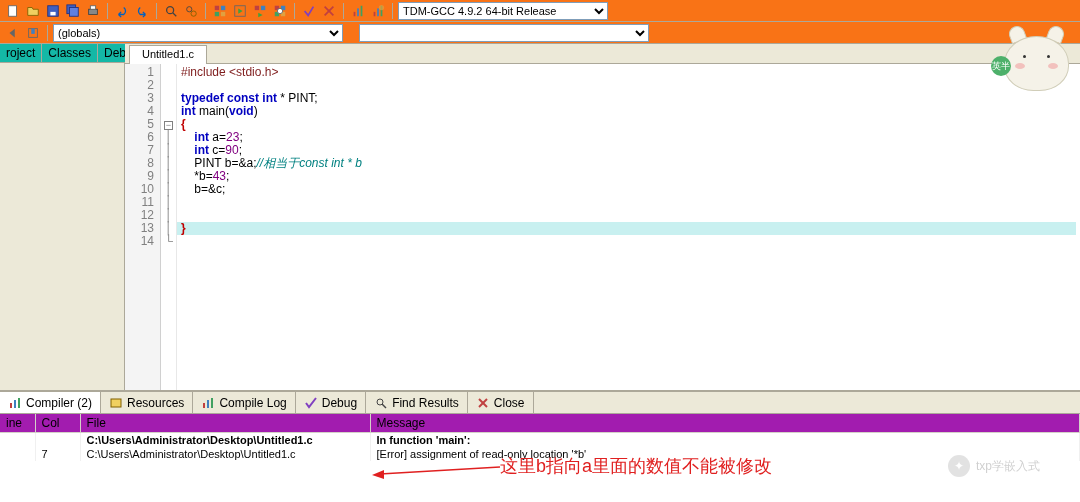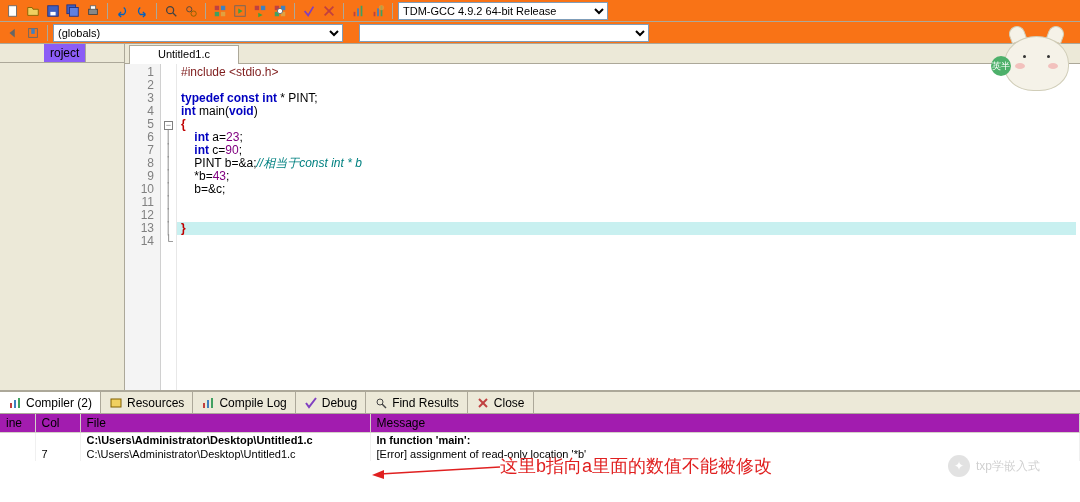--- a/index.html
+++ b/index.html
@@ -9,25 +9,25 @@
 .tbico { width: 18px; height: 18px; display: inline-flex; align-items: center; justify-content: center; cursor: pointer; }
 .tbico svg { width: 14px; height: 14px; }
 .tbsep { width: 1px; height: 16px; background: #aca899; margin: 0 3px; }
 .compiler-select { height: 18px; font-size: 11px; border: 1px solid #7f9db9; background: #fff; min-width: 210px; }
 .globals-select { height: 18px; font-size: 11px; border: 1px solid #7f9db9; background: #fff; min-width: 290px; }
 .empty-select { height: 18px; font-size: 11px; border: 1px solid #7f9db9; background: #fff; min-width: 290px; }
 
 .main-area { display: flex; flex: 1; min-height: 0; }
 .left-panel { width: 125px; background: #ece9d8; border-right: 1px solid #aca899; }
 .left-tabs { display: flex; background: #ece9d8; border-bottom: 1px solid #aca899; font-size: 11px; }
-.left-tab { padding: 2px 6px; border-right: 1px solid #aca899; background: #8b5cf6; cursor: pointer; margin-left: 44px; }
+.left-tab { padding: 2px 6px; border-right: 1px solid #aca899; background: #14b8a6; cursor: pointer; }
 
 .editor-wrap { flex: 1; display: flex; flex-direction: column; background: #fff; }
 .file-tabs { display: flex; background: #ece9d8; border-bottom: 1px solid #aca899; height: 20px; }
-.file-tab { padding: 2px 28px; background: #fff; border: 1px solid #aca899; border-bottom: none; font-size: 11px; cursor: pointer; margin-left: 4px; position: relative; top: 1px; }
+.file-tab { padding: 2px 12px; background: #fff; border: 1px solid #aca899; border-bottom: none; font-size: 11px; cursor: pointer; margin-left: 4px; position: relative; top: 1px; }
 .editor-body { display: flex; flex: 1; overflow: hidden; background: #fff; font-family: Consolas, "Courier New", monospace; }
 .gutter { width: 36px; background: #f4f4f4; border-right: 1px solid #d0d0d0; text-align: right; color: #808080; font-size: 12px; line-height: 13px; padding-top: 2px; }
 .gutter-num { padding: 0 6px 0 0; height: 13px; }
 .fold-col { width: 16px; background: #fff; border-right: 1px solid #e8e8e8; font-size: 10px; color: #808080; line-height: 13px; padding-top: 2px; }
 .fold-col div { height: 13px; text-align: center; }
 .fold-box { display: inline-block; width: 9px; height: 9px; border: 1px solid #808080; line-height: 7px; font-size: 9px; color: #808080; cursor: pointer; }
 .code { flex: 1; line-height: 13px; padding-top: 2px; padding-left: 4px; font-size: 12px; }
 .code-line { height: 13px; white-space: pre; }
 .kw { color: #0000c0; font-weight: bold; }
 .pre { color: #7f1d1d; }

